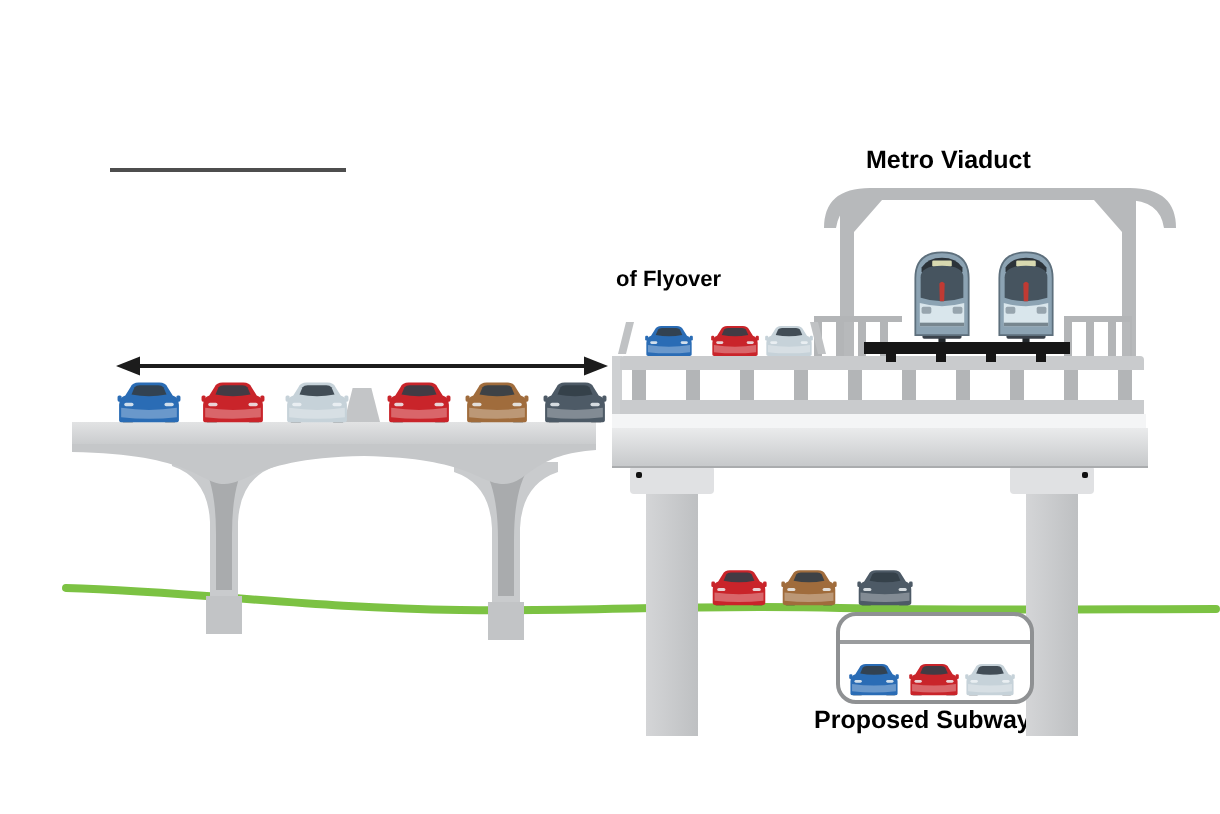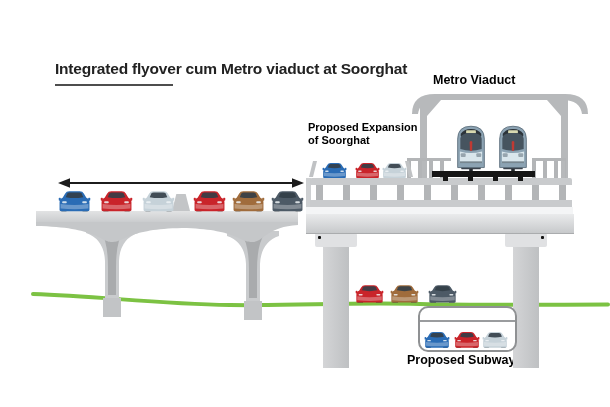--- a/index.html
+++ b/index.html
@@ -85,27 +85,26 @@
   .train{position:absolute;bottom:0;width:32px;}
   .train svg{display:block;width:100%;height:auto;}
   .train:nth-child(1){left:0;}
   .train:nth-child(2){left:42px;}
 </style>
 </head>
 <body>
 
 <div id="canvas" style="color: rgb(31, 31, 31);">
 
-  <div class="abs title">Integrated flyover cum Metro viaduct at Soorghat</div>
   <div class="abs title-underline"></div>
 
   <div class="abs lbl lbl-metro">Metro Viaduct</div>
   <div class="abs lbl lbl-expansion">
-    <span>Proposed Expansion</span><br>
-    <span>of Soorghat</span>
+    <br>
+    <span>of Flyover</span>
   </div>
   <div class="abs lbl lbl-subway">Proposed Subway</div>
 
   <svg class="abs arrow-svg" viewBox="0 0 248 12" preserveAspectRatio="none">
     <line x1="12" y1="6" x2="236" y2="6" stroke="#1c1c1c" stroke-width="2"></line>
     <path d="M1,6 L13,1.2 L13,10.8 Z" fill="#1c1c1c"></path>
     <path d="M247,6 L235,1.2 L235,10.8 Z" fill="#1c1c1c"></path>
   </svg>
 
   <svg class="abs groundline-svg" viewBox="0 0 610 26" preserveAspectRatio="none">

